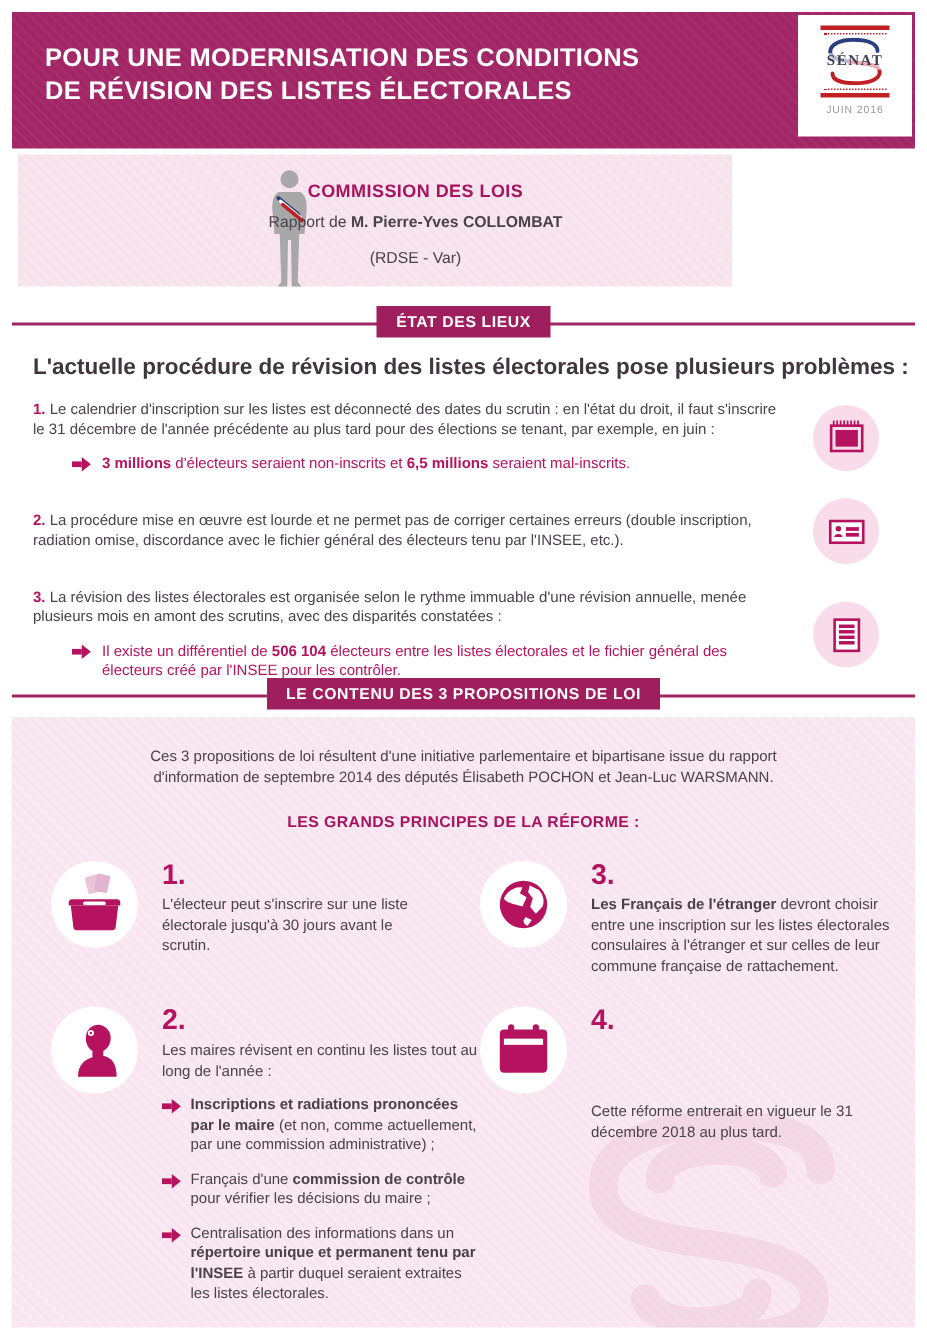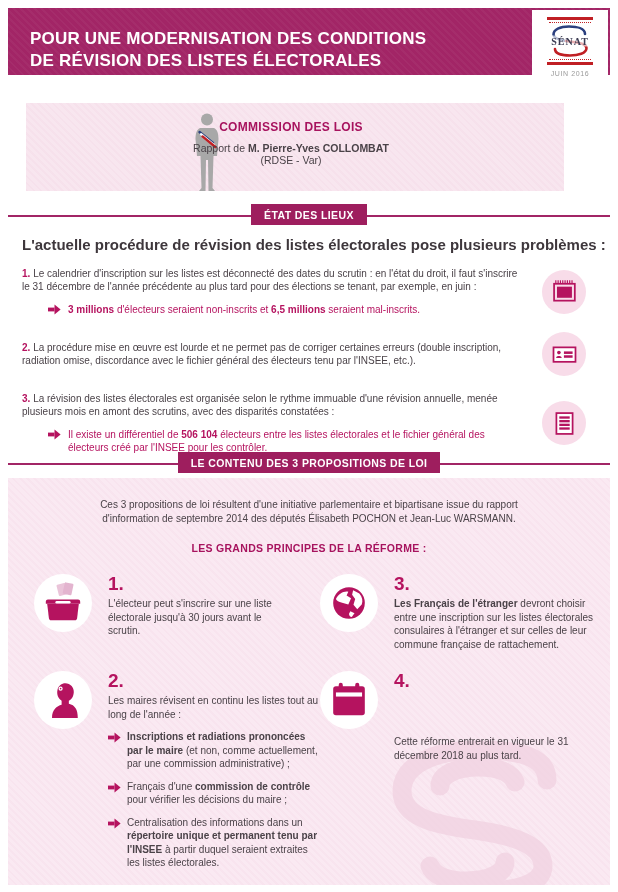--- a/index.html
+++ b/index.html
@@ -2,45 +2,45 @@
 <html><head>
 <meta charset="utf-8">
 <style>
   * { box-sizing: border-box; margin: 0; padding: 0; }
   html,body { background:#ffffff; }
   body { width:618px; height:892px; font-family:"Liberation Sans", sans-serif; position:relative; }
   .page { position:absolute; top:0; left:0; width:618px; height:892px; background:#fff; overflow:hidden; }
 
   
   .header {
-    position:absolute; left:8px; top:8px; width:602px; height:67px;
+    position:absolute; left:8px; top:8px; width:602px; height:91px;
     background:#A22566;
     background-image:repeating-linear-gradient(45deg, rgba(255,255,255,0.035) 0 2px, transparent 2px 5px);
   }
   .header-title { position:absolute; left:22px; top:20px; color:#fff; font-weight:bold;
     font-size:17px; line-height:22px; letter-spacing:0.2px; }
   .logo-box { position:absolute; left:532px; top:10px; width:76px; height:81px; background:#fff;
     padding:7px 7px 3px; text-align:center; }
   .logo-bar { height:3px; background:#C01F24; margin:0 8px; }
   .logo-dotted { border-top:1px dotted #C01F24; margin:2px 10px; }
   .logo-s-wrap { position:relative; height:32px; margin:0 2px; }
   .logo-s-wrap svg { position:absolute; left:50%; top:50%; transform:translate(-50%,-50%); }
   .logo-senat-text { position:absolute; left:50%; top:50%; transform:translate(-50%,-50%);
     font-family:"Liberation Serif", serif; font-size:10px; font-weight:bold; letter-spacing:1px;
     color:#3b3b52; background:rgba(255,255,255,0.65); padding:0 1px; }
   .logo-date { margin-top:5px; font-size:7px; color:#9a9a9a; letter-spacing:0.6px; }
 
   
-  .commission { position:absolute; left:26px; top:103px; width:538px; height:88px; background:#F8E6EF;
+  .commission { position:absolute; left:12px; top:103px; width:476px; height:88px; background:#F8E6EF;
     background-image:repeating-linear-gradient(45deg, rgba(177,19,95,0.025) 0 2px, transparent 2px 5px); }
   .person-figure { position:absolute; left:160px; top:9px; }
   .commission-text { position:absolute; left:105px; top:17px; width:320px; text-align:center; }
   .commission-title { color:#A7135E; font-size:12px; font-weight:bold; letter-spacing:0.3px; }
   .commission-report { margin-top:8px; font-size:10.5px; color:#4A4248; }
-  .commission-group { margin-top:0; font-size:10.5px; color:#4A4248; }
+  .commission-group { margin-top:12px; font-size:10.5px; color:#4A4248; }
 
   
   .section-badge-wrap { position:absolute; left:8px; width:602px; text-align:center; }
   .section-badge-wrap::before { content:""; position:absolute; left:0; right:0; top:50%; border-top:2px solid #A22566; }
   .section-badge { position:relative; display:inline-block; background:#9E1E5E; color:#fff;
     font-size:10.5px; font-weight:bold; letter-spacing:0.4px; padding:5px 13px 4px; }
 
   
   .etat-content { position:absolute; left:8px; top:232px; width:602px; padding:0 4px 0 14px; }
   .etat-intro { font-size:15px; font-weight:bold; color:#3E373C; margin-top:4px; }

